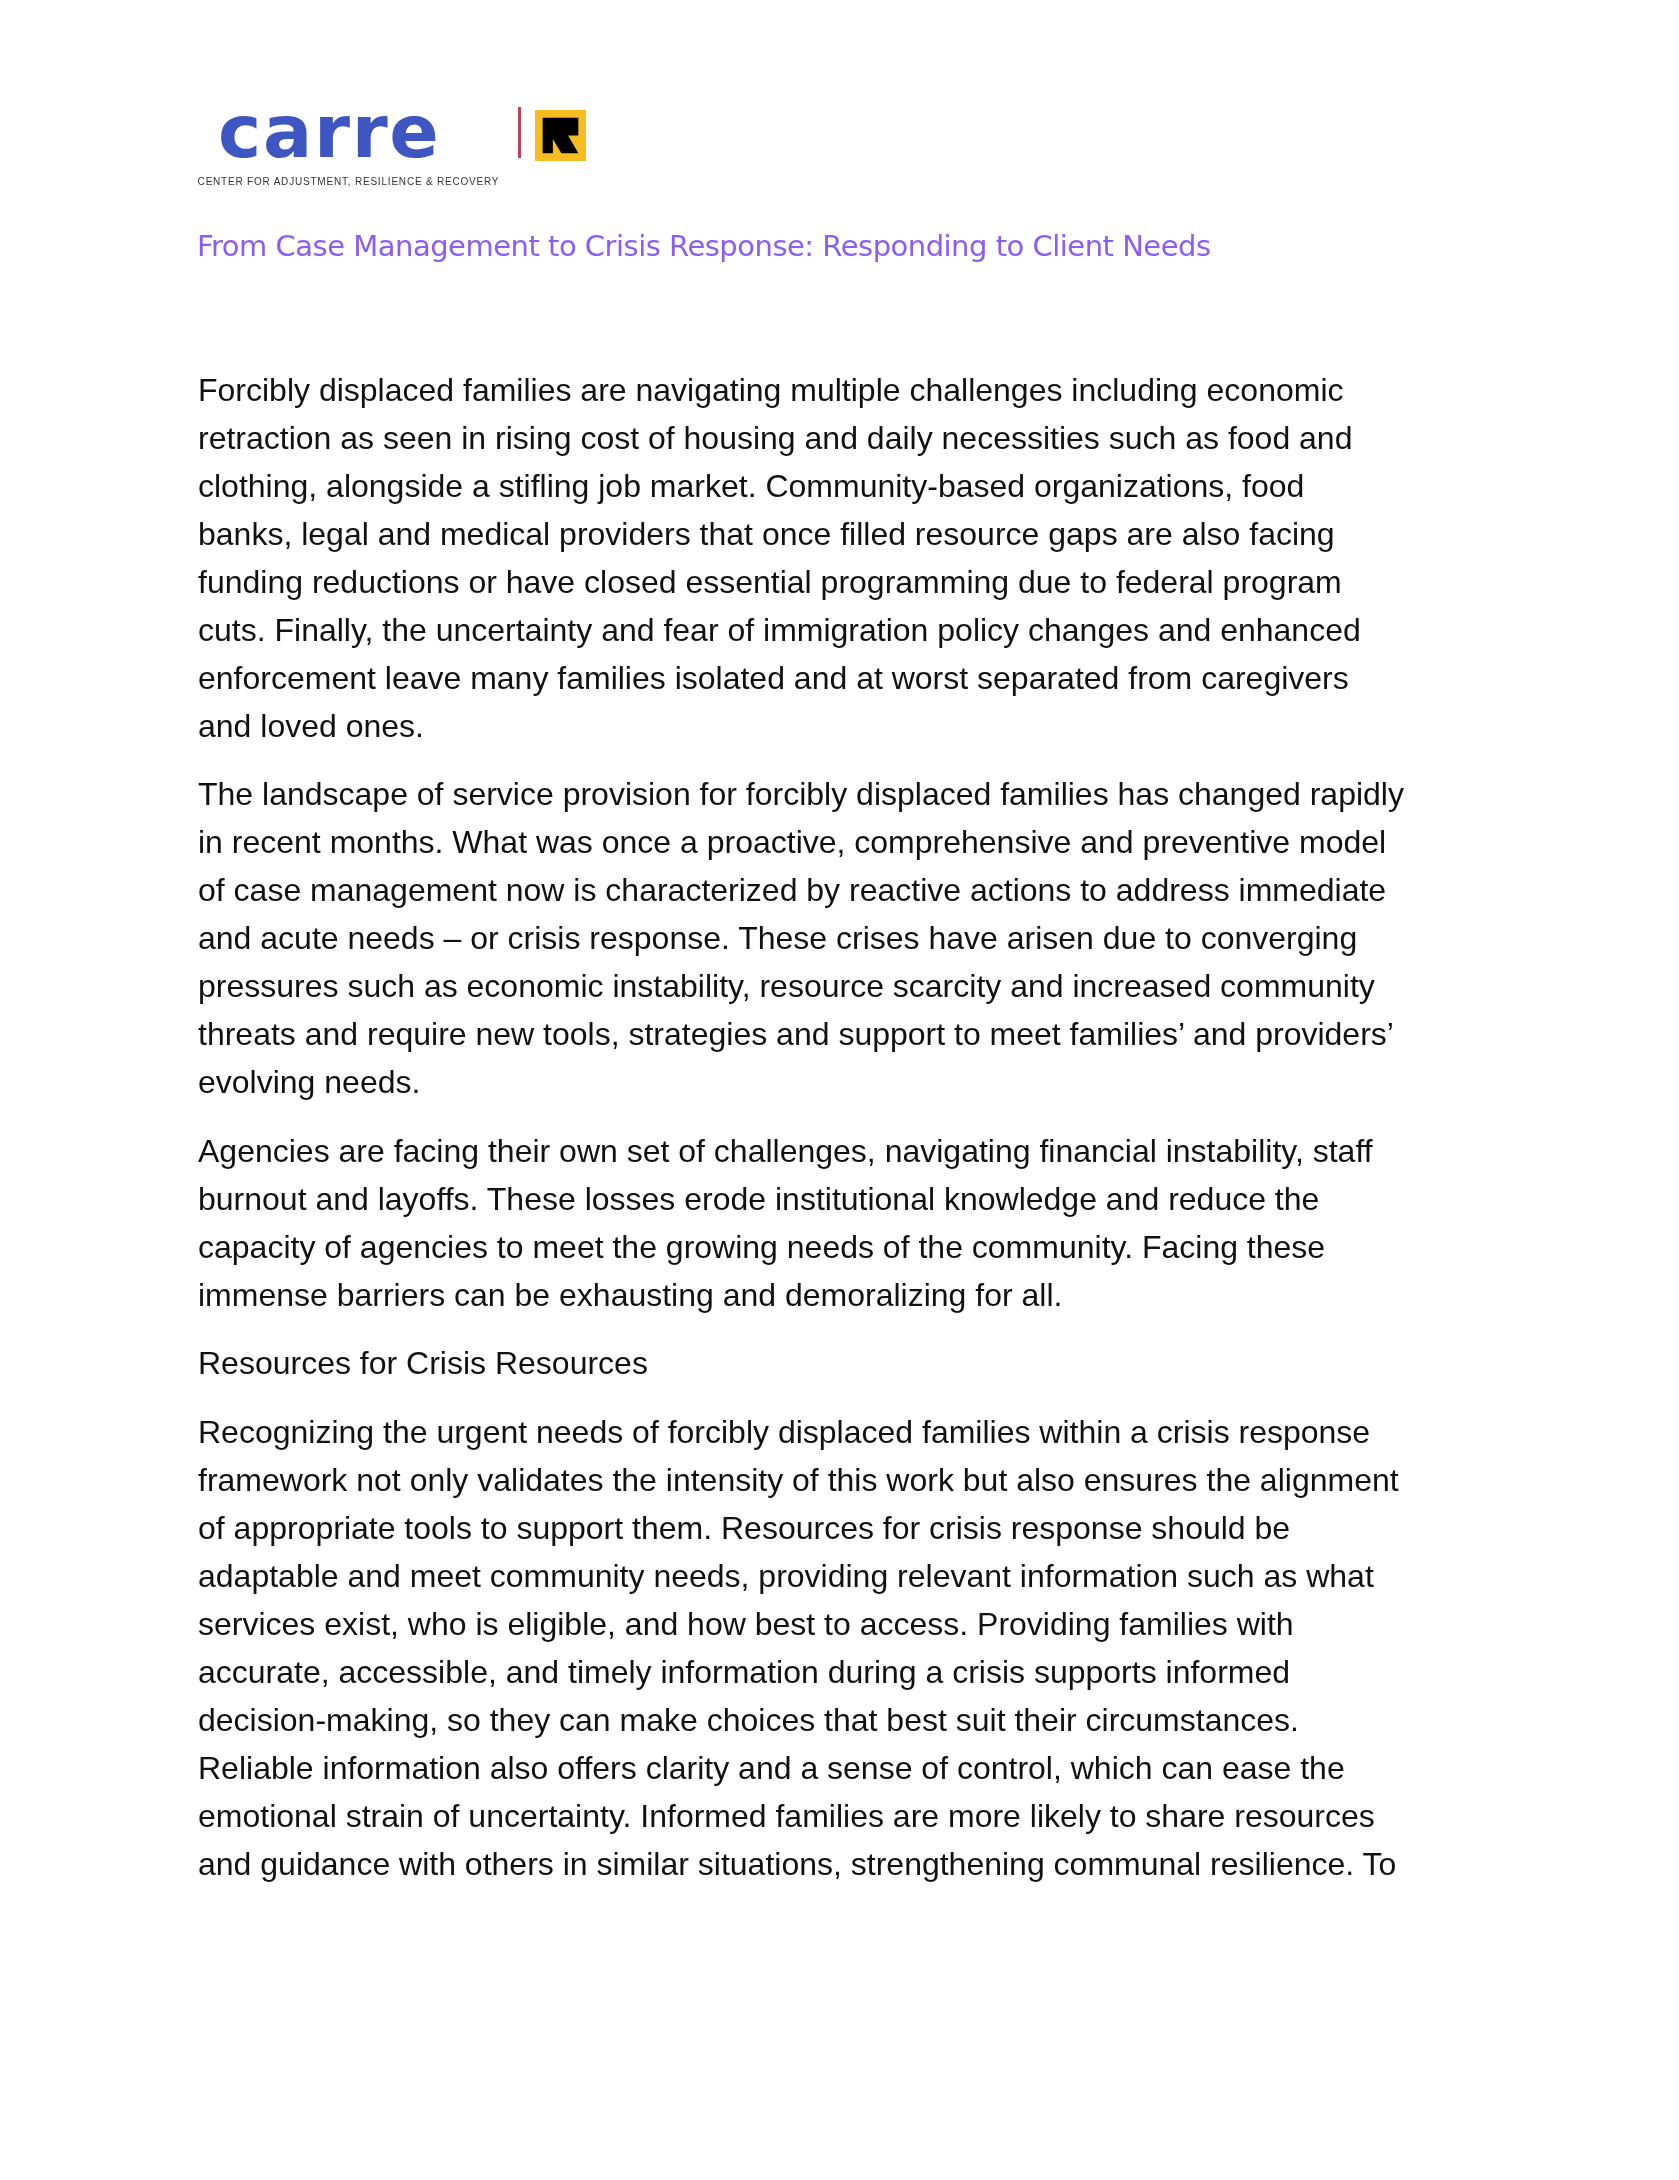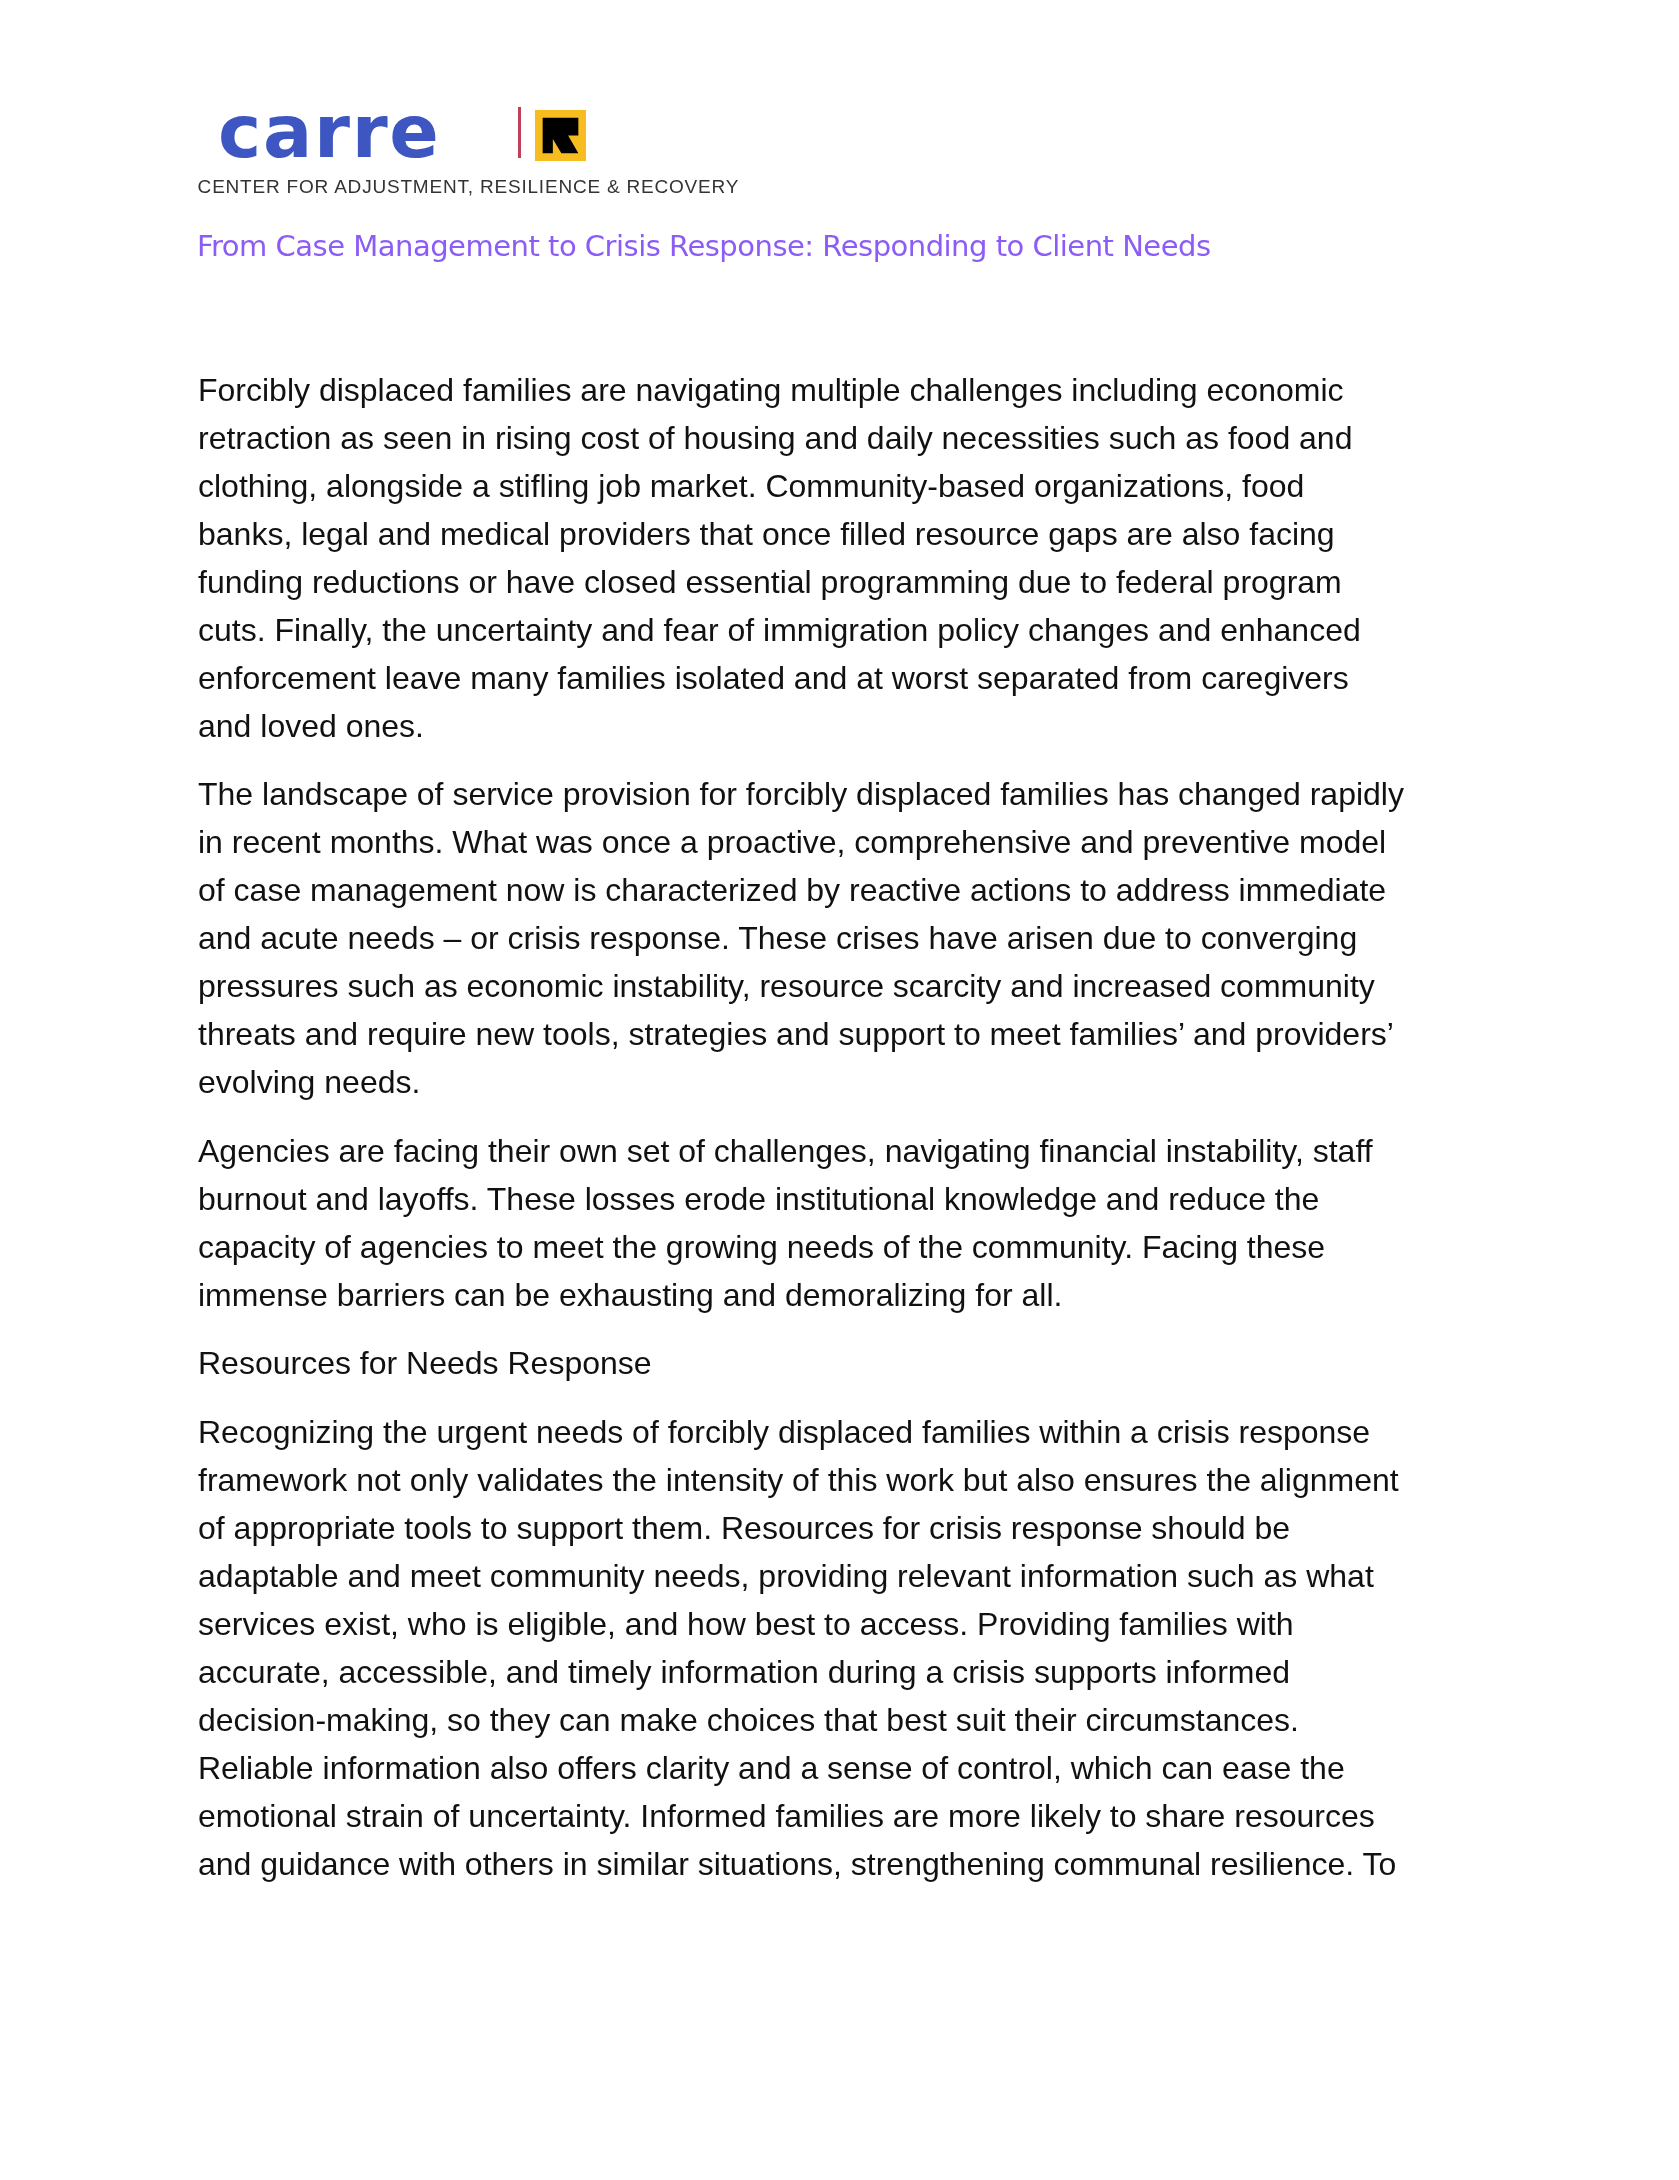--- a/index.html
+++ b/index.html
@@ -55,21 +55,21 @@
     width: 51px;
     height: 51px;
     background: #f7bd20;
   }
   .logo-mark svg { display:block; width:51px; height:51px; }
   .logo-tagline {
     position: absolute;
     left: -20.4px;
     top: 81px;
     font-family: "Liberation Sans", sans-serif;
-    font-size: 19px;
+    font-size: 10px;
     letter-spacing: 0.8px;
     color: #333333;
     white-space: nowrap;
   }
   
   .title {
     position: absolute;
     left: 197px;
     top: 213px;
     width: 1312px;
@@ -137,21 +137,21 @@
 in recent months.  What was once a proactive, comprehensive and preventive model
 of case management now is characterized by reactive actions to address immediate
 and acute needs – or crisis response.  These crises have arisen due to converging
 pressures such as economic instability, resource scarcity and increased community
 threats and require new tools, strategies and support to meet families’ and providers’
 evolving needs.</p>
     <p class="para">Agencies are facing their own set of challenges, navigating financial instability, staff
 burnout and layoffs. These losses erode institutional knowledge and reduce the
 capacity of agencies to meet the growing needs of the community. Facing these
 immense barriers can be exhausting and demoralizing for all.</p>
-    <h2 class="subhead">Resources for Needs Response</h2>
+    <h2 class="subhead">Resources for Crisis Resources</h2>
     <p class="para">Recognizing the urgent needs of forcibly displaced families within a crisis response
 framework not only validates the intensity of this work but also ensures the alignment
 of appropriate tools to support them.  Resources for crisis response should be
 adaptable and meet community needs, providing relevant information such as what
 services exist, who is eligible, and how best to access. Providing families with
 accurate, accessible, and timely information during a crisis supports informed
 decision-making, so they can make choices that best suit their circumstances.
 Reliable information also offers clarity and a sense of control, which can ease the
 emotional strain of uncertainty. Informed families are more likely to share resources
 and guidance with others in similar situations, strengthening communal resilience. To</p>

